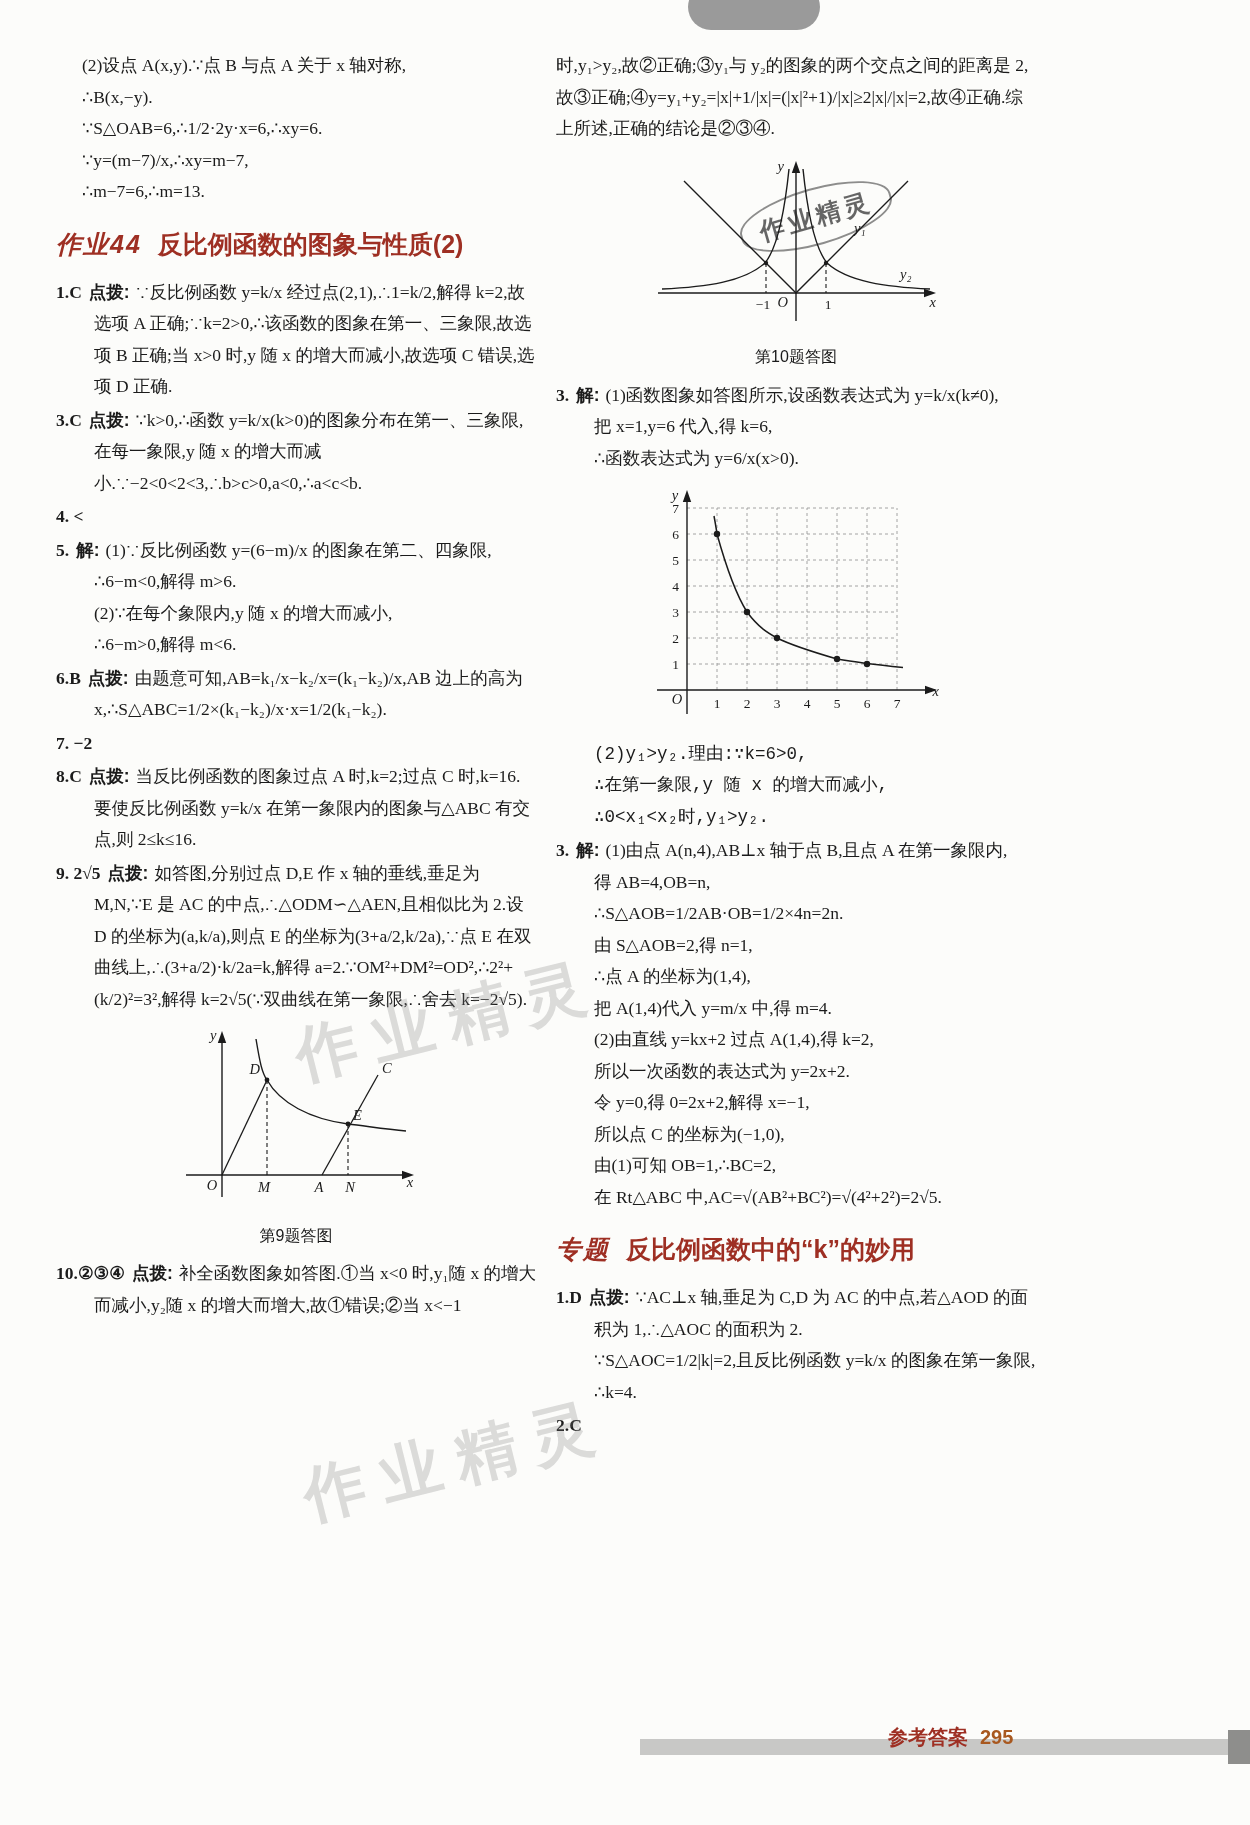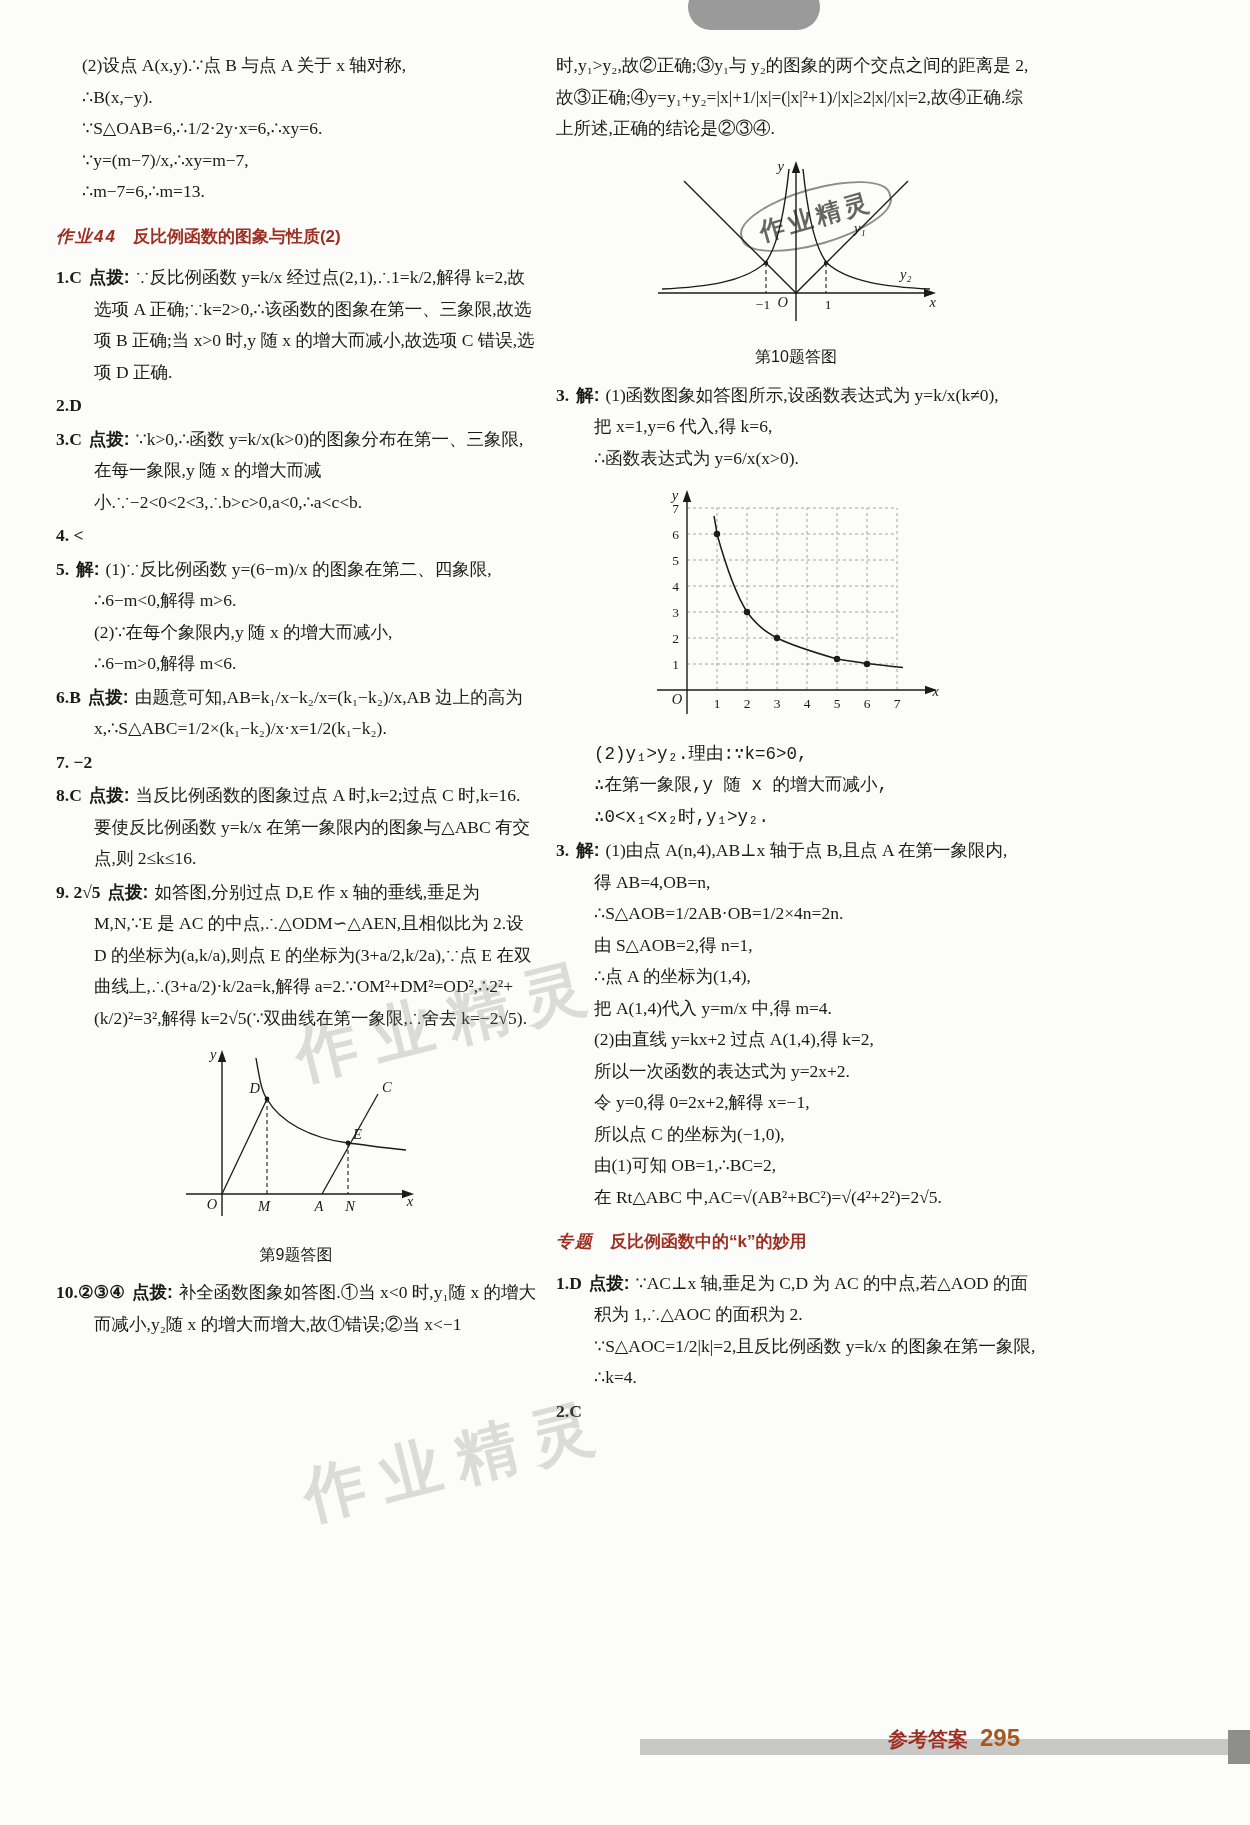--- a/index.html
+++ b/index.html
@@ -9,21 +9,21 @@
 
   .blob { position:absolute; left:688px; top:-16px; width:132px; height:46px;
           background:#8f8f8f; border-radius:24px; opacity:.9; }
 
   .col { position:absolute; top:50px; width:480px; font-size:17.5px; line-height:1.8; }
   .col-left  { left:56px; }
   .col-right { left:556px; }
 
   .intro { padding-left:26px; white-space:pre-line; }
 
-  .sec-header { margin:14px 0 10px; color:#9e2f23; font-size:17px; font-weight:bold;
+  .sec-header { margin:14px 0 10px; color:#9e2f23; font-size:25px; font-weight:bold;
                 font-family:"Liberation Sans","DejaVu Sans",sans-serif; }
   .sec-header .sec-label { font-style:italic; margin-right:16px; letter-spacing:2px; }
 
   .item { padding-left:38px; text-indent:-38px; white-space:pre-line; margin-bottom:2px; }
   .item .lbl { font-weight:bold; margin-right:7px; }
   .item .lbl:empty { margin:0; }
   .item .tip { font-weight:bold; margin-right:6px;
                font-family:"Liberation Sans","DejaVu Sans",sans-serif; }
   .item .tip:empty { margin:0; }
   .cont { white-space:pre-line; margin-bottom:2px; }
@@ -47,42 +47,41 @@
   .stamp { position:absolute; left:738px; top:188px; transform:rotate(-16deg);
            border:2.5px solid rgba(30,30,30,0.5); border-radius:50% / 46%;
            padding:10px 18px; color:rgba(30,30,30,0.68); font-weight:bold; font-size:25px;
            letter-spacing:4px; font-family:"Liberation Sans","DejaVu Sans",sans-serif; }
 
   .footer-bar { position:absolute; left:640px; top:1739px; width:610px; height:16px; background:#c8c8c6; }
   .footer-endcap { position:absolute; left:1228px; top:1730px; width:22px; height:34px; background:#8e8e8c; }
   .footer-text { position:absolute; left:888px; top:1724px; white-space:nowrap; }
   .footer-text .ft-label { color:#9e2f23; font-weight:bold; font-size:20px;
                            font-family:"Liberation Sans","DejaVu Sans",sans-serif; }
-  .footer-text .ft-page { color:#a8581f; font-weight:bold; font-size:24px; margin-left:12px;
+  .footer-text .ft-page { color:#a8581f; font-weight:bold; font-size:20px; margin-left:12px;
                           font-family:"Liberation Sans","DejaVu Sans",sans-serif; }
 </style>
 </head>
 <body>
 
 <div class="page">
 
   <div class="blob"></div>
 
   <div class="col col-left">
 
     <div class="intro">(2)设点 A(x,y).∵点 B 与点 A 关于 x 轴对称,
 ∴B(x,−y).
 ∵S△OAB=6,∴1/2·2y·x=6,∴xy=6.
 ∵y=(m−7)/x,∴xy=m−7,
 ∴m−7=6,∴m=13.</div>
 
     <div class="sec-header"><span class="sec-label">作业44</span><span>反比例函数的图象与性质(2)</span></div>
 
     <p class="item"><span class="lbl">1.C</span><span class="tip">点拨:</span><span>∵反比例函数 y=k/x 经过点(2,1),∴1=k/2,解得 k=2,故选项 A 正确;∵k=2&gt;0,∴该函数的图象在第一、三象限,故选项 B 正确;当 x&gt;0 时,y 随 x 的增大而减小,故选项 C 错误,选项 D 正确.</span></p>
-    <p class="item"><span class="lbl">2.D</span><span class="tip"></span><span></span></p>
     <p class="item"><span class="lbl">3.C</span><span class="tip">点拨:</span><span>∵k&gt;0,∴函数 y=k/x(k&gt;0)的图象分布在第一、三象限,在每一象限,y 随 x 的增大而减小.∵−2&lt;0&lt;2&lt;3,∴b&gt;c&gt;0,a&lt;0,∴a&lt;c&lt;b.</span></p>
     <p class="item"><span class="lbl">4. &lt;</span><span class="tip"></span><span></span></p>
     <p class="item"><span class="lbl">5.</span><span class="tip">解:</span><span>(1)∵反比例函数 y=(6−m)/x 的图象在第二、四象限,
 ∴6−m&lt;0,解得 m&gt;6.
 (2)∵在每个象限内,y 随 x 的增大而减小,
 ∴6−m&gt;0,解得 m&lt;6.</span></p>
     <p class="item"><span class="lbl">6.B</span><span class="tip">点拨:</span><span>由题意可知,AB=k₁/x−k₂/x=(k₁−k₂)/x,AB 边上的高为 x,∴S△ABC=1/2×(k₁−k₂)/x·x=1/2(k₁−k₂).</span></p>
     <p class="item"><span class="lbl">7. −2</span><span class="tip"></span><span></span></p>
     <p class="item"><span class="lbl">8.C</span><span class="tip">点拨:</span><span>当反比例函数的图象过点 A 时,k=2;过点 C 时,k=16.要使反比例函数 y=k/x 在第一象限内的图象与△ABC 有交点,则 2≤k≤16.</span></p>
     <p class="item"><span class="lbl">9. 2√5</span><span class="tip">点拨:</span><span>如答图,分别过点 D,E 作 x 轴的垂线,垂足为 M,N,∵E 是 AC 的中点,∴△ODM∽△AEN,且相似比为 2.设 D 的坐标为(a,k/a),则点 E 的坐标为(3+a/2,k/2a),∵点 E 在双曲线上,∴(3+a/2)·k/2a=k,解得 a=2.∵OM²+DM²=OD²,∴2²+(k/2)²=3²,解得 k=2√5(∵双曲线在第一象限,∴舍去 k=−2√5).</span></p>

